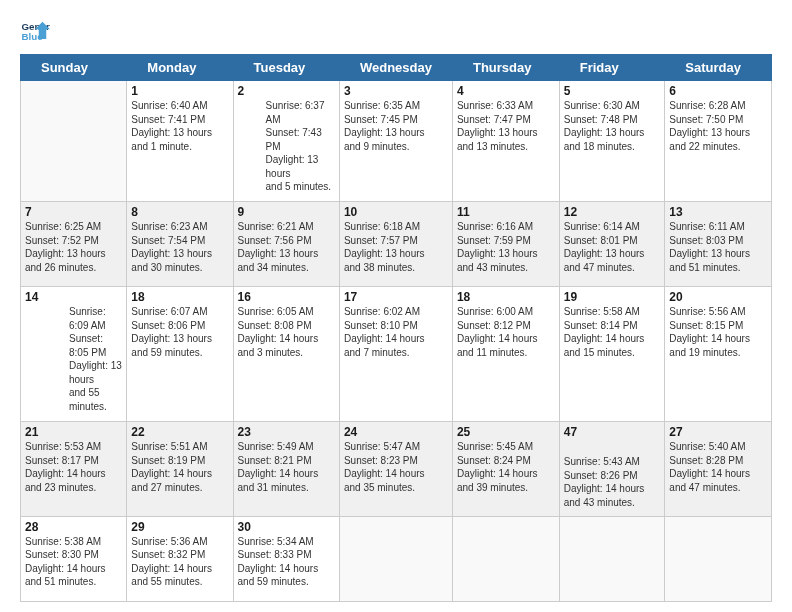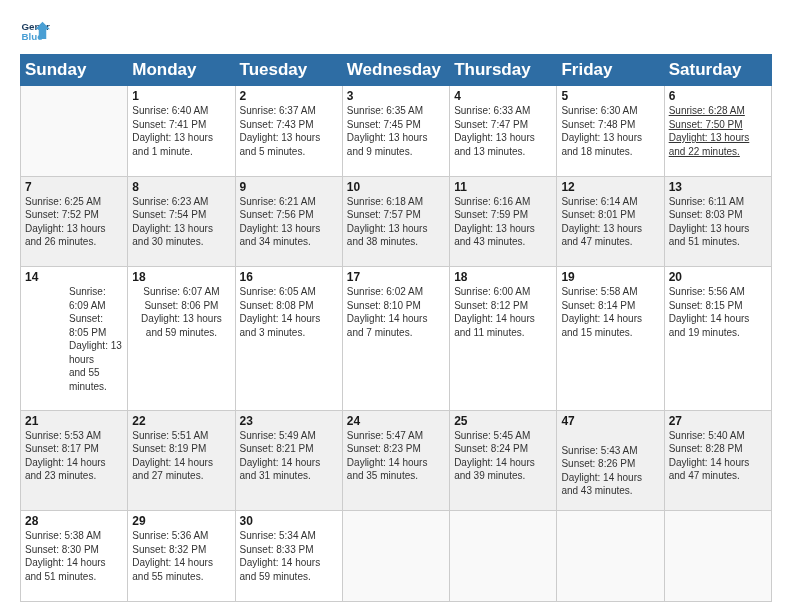--- a/index.html
+++ b/index.html
@@ -47,22 +47,22 @@
     }
     .calendar-table {
       width: 100%;
       border-collapse: collapse;
       flex: 1;
       font-size: 10.5px;
     }
     .calendar-table thead tr th {
       background-color: #2e6da4;
       color: #fff;
-      padding: 5px 4px;
-      font-size: 17px;
+      padding: 5px 20px;
+      font-size: 13px;
       font-weight: bold;
       border: 1px solid #2e6da4;
       text-align: left;
     }
     .calendar-table tbody tr td {
       border: 1px solid #ccc;
       vertical-align: top;
       padding: 3px 4px;
       width: calc(100% / 7);
       height: 82px;
@@ -121,21 +121,21 @@
           <td class="empty"></td>
           <td>
             <div class="day-number">1</div>
             <div class="day-info" style="white-space: pre-line;">Sunrise: 6:40 AM
 Sunset: 7:41 PM
 Daylight: 13 hours
 and 1 minute.</div>
           </td>
           <td>
             <div class="day-number">2</div>
-            <div class="day-info" style="white-space: pre-line;">Sunrise: 6:37 AM
+            <div class="day-info" style="white-space: pre-line; margin-left: 28px;">Sunrise: 6:37 AM
 Sunset: 7:43 PM
 Daylight: 13 hours
 and 5 minutes.</div>
           </td>
           <td>
             <div class="day-number">3</div>
             <div class="day-info" style="white-space: pre-line;">Sunrise: 6:35 AM
 Sunset: 7:45 PM
 Daylight: 13 hours
 and 9 minutes.</div>
@@ -149,21 +149,21 @@
           </td>
           <td>
             <div class="day-number">5</div>
             <div class="day-info" style="white-space: pre-line;">Sunrise: 6:30 AM
 Sunset: 7:48 PM
 Daylight: 13 hours
 and 18 minutes.</div>
           </td>
           <td>
             <div class="day-number">6</div>
-            <div class="day-info" style="white-space: pre-line; text-decoration: underline;">Sunrise: 6:28 AM
+            <div class="day-info" style="white-space: pre-line;">Sunrise: 6:28 AM
 Sunset: 7:50 PM
 Daylight: 13 hours
 and 22 minutes.</div>
           </td>
         </tr>
         <tr class="row-shaded">
           <td>
             <div class="day-number">7</div>
             <div class="day-info" style="white-space: pre-line;">Sunrise: 6:25 AM
 Sunset: 7:52 PM
@@ -216,21 +216,21 @@
         <tr>
           <td>
             <div class="day-number">14</div>
             <div class="day-info" style="white-space: pre-line; margin-left: 44px;">Sunrise: 6:09 AM
 Sunset: 8:05 PM
 Daylight: 13 hours
 and 55 minutes.</div>
           </td>
           <td>
             <div class="day-number">18</div>
-            <div class="day-info" style="white-space: pre-line; text-align: center;">Sunrise: 6:07 AM
+            <div class="day-info" style="white-space: pre-line;">Sunrise: 6:07 AM
 Sunset: 8:06 PM
 Daylight: 13 hours
 and 59 minutes.</div>
           </td>
           <td>
             <div class="day-number">16</div>
             <div class="day-info" style="white-space: pre-line;">Sunrise: 6:05 AM
 Sunset: 8:08 PM
 Daylight: 14 hours
 and 3 minutes.</div>

